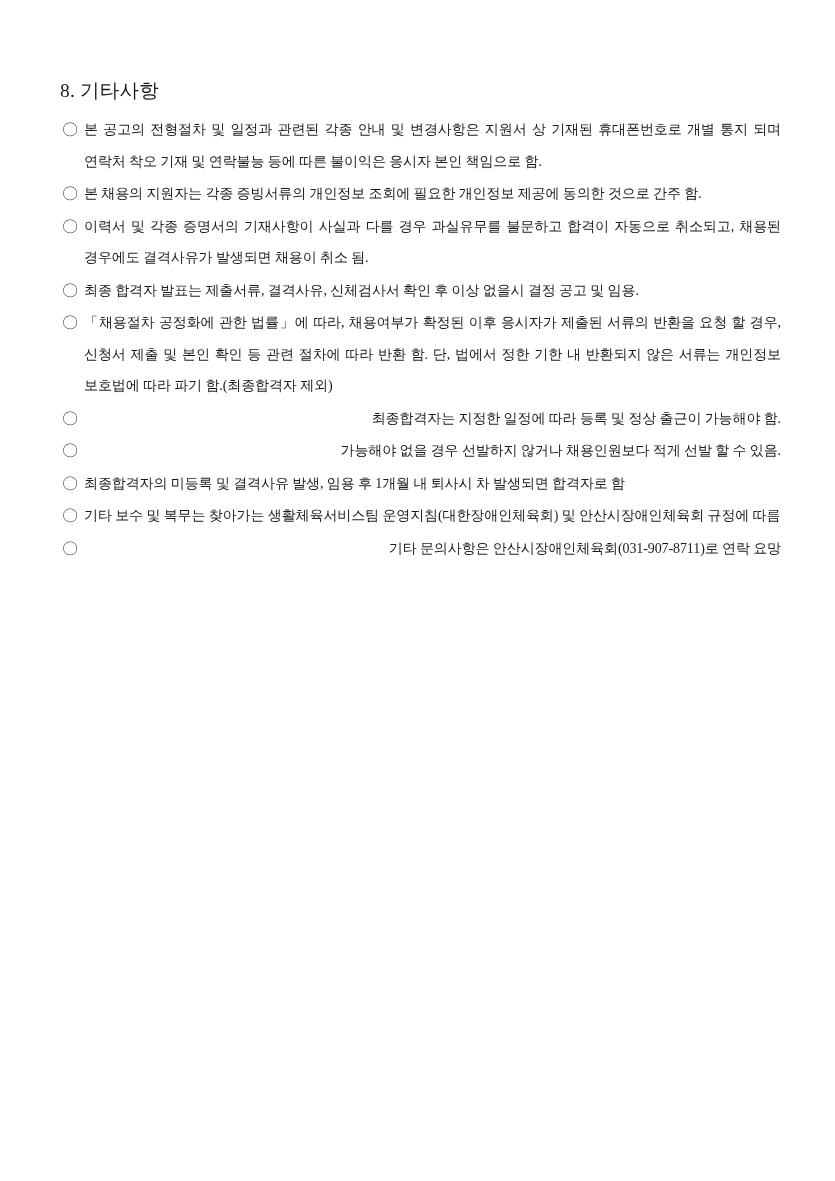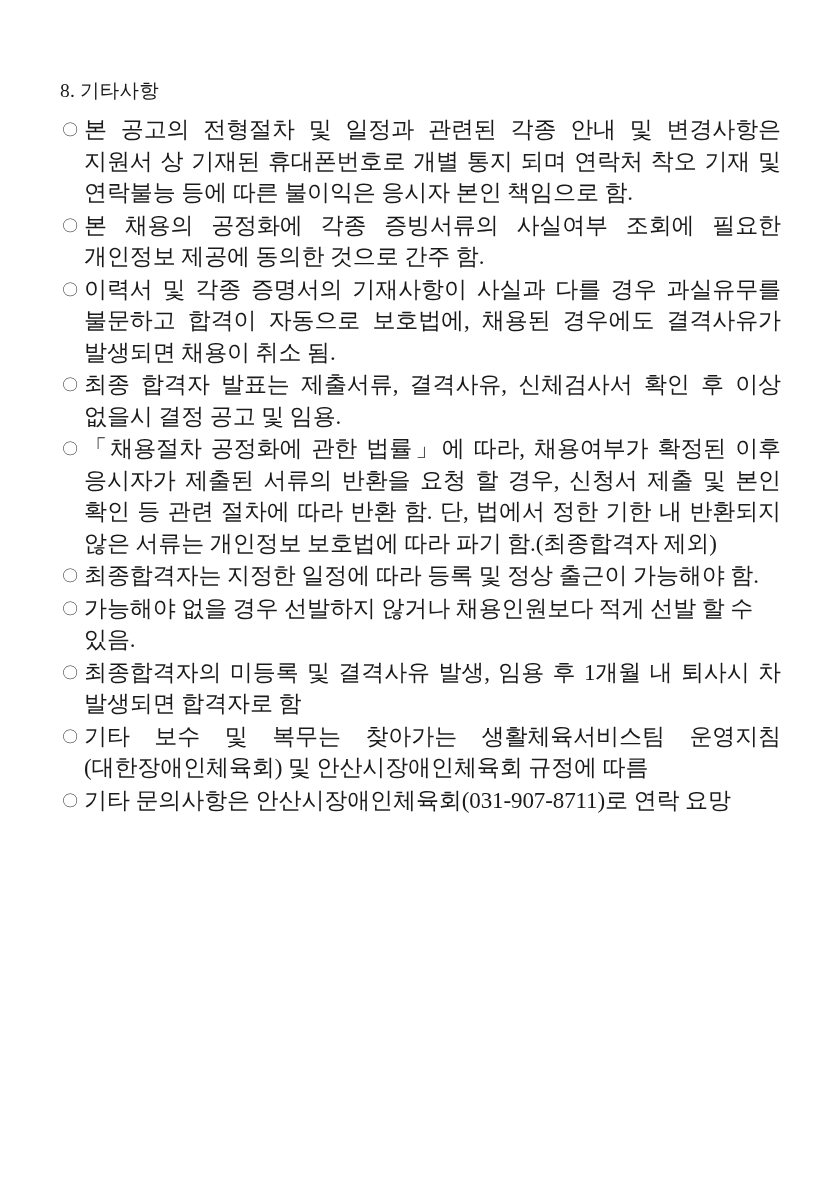--- a/index.html
+++ b/index.html
@@ -48,55 +48,55 @@
     width: 26px;
     font-size: 16px;
     line-height: 31.5px;
     text-align: left;
     padding-left: 4px;
     box-sizing: border-box;
     color: #1a1a1a;
   }
   .item-text {
     flex: 1 1 auto;
-    font-size: 23px;
+    font-size: 14px;
     line-height: 31.5px;
     letter-spacing: -0.1px;
     text-align: justify;
     text-justify: inter-character;
     word-break: keep-all;
     padding-right: 6px;
   }
   
   .item-text.single {
-    text-align: left;
+    text-align: right;
   }
 </style>
 </head>
 <body>
 
 <div class="page">
 
   <h1 class="section-title">8. 기타사항</h1>
 
   <ul class="item-list">
 
     <li class="item">
       <span class="bullet">〇</span>
       <span class="item-text">본 공고의 전형절차 및 일정과 관련된 각종 안내 및 변경사항은 지원서 상 기재된 휴대폰번호로 개별 통지 되며 연락처 착오 기재 및 연락불능 등에 따른 불이익은 응시자 본인 책임으로 함.</span>
     </li>
 
     <li class="item">
       <span class="bullet">〇</span>
-      <span class="item-text">본 채용의 공정화에 각종 증빙서류의 사실여부 조회에 필요한 개인정보 제공에 동의한 것으로 간주 함.</span>
+      <span class="item-text">본 채용의 지원자는 각종 증빙서류의 개인정보 조회에 필요한 개인정보 제공에 동의한 것으로 간주 함.</span>
     </li>
 
     <li class="item">
       <span class="bullet">〇</span>
-      <span class="item-text">이력서 및 각종 증명서의 기재사항이 사실과 다를 경우 과실유무를 불문하고 합격이 자동으로 보호법에, 채용된 경우에도 결격사유가 발생되면 채용이 취소 됨.</span>
+      <span class="item-text">이력서 및 각종 증명서의 기재사항이 사실과 다를 경우 과실유무를 불문하고 합격이 자동으로 취소되고, 채용된 경우에도 결격사유가 발생되면 채용이 취소 됨.</span>
     </li>
 
     <li class="item">
       <span class="bullet">〇</span>
       <span class="item-text">최종 합격자 발표는 제출서류, 결격사유, 신체검사서 확인 후 이상 없을시 결정 공고 및 임용.</span>
     </li>
 
     <li class="item">
       <span class="bullet">〇</span>
       <span class="item-text">「채용절차 공정화에 관한 법률」에 따라, 채용여부가 확정된 이후 응시자가 제출된 서류의 반환을 요청 할 경우, 신청서 제출 및 본인 확인 등 관련 절차에 따라 반환 함. 단, 법에서 정한 기한 내 반환되지 않은 서류는 개인정보 보호법에 따라 파기 함.(최종합격자 제외)</span>

